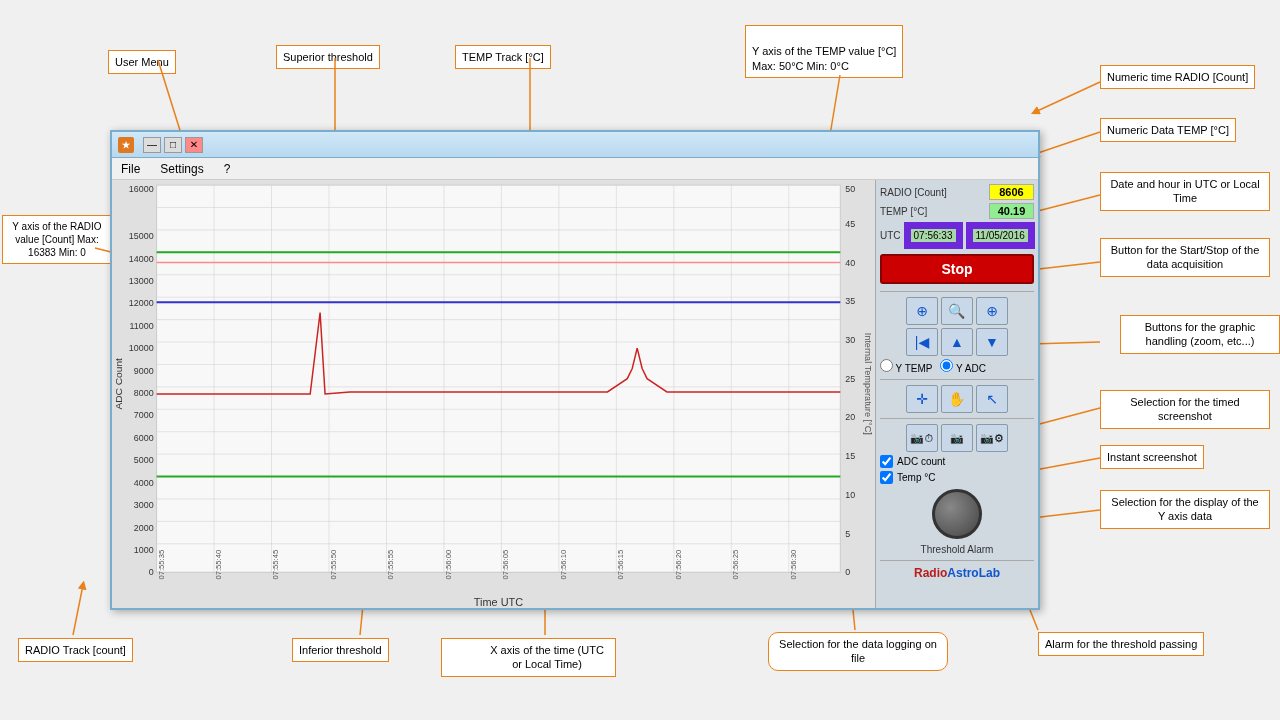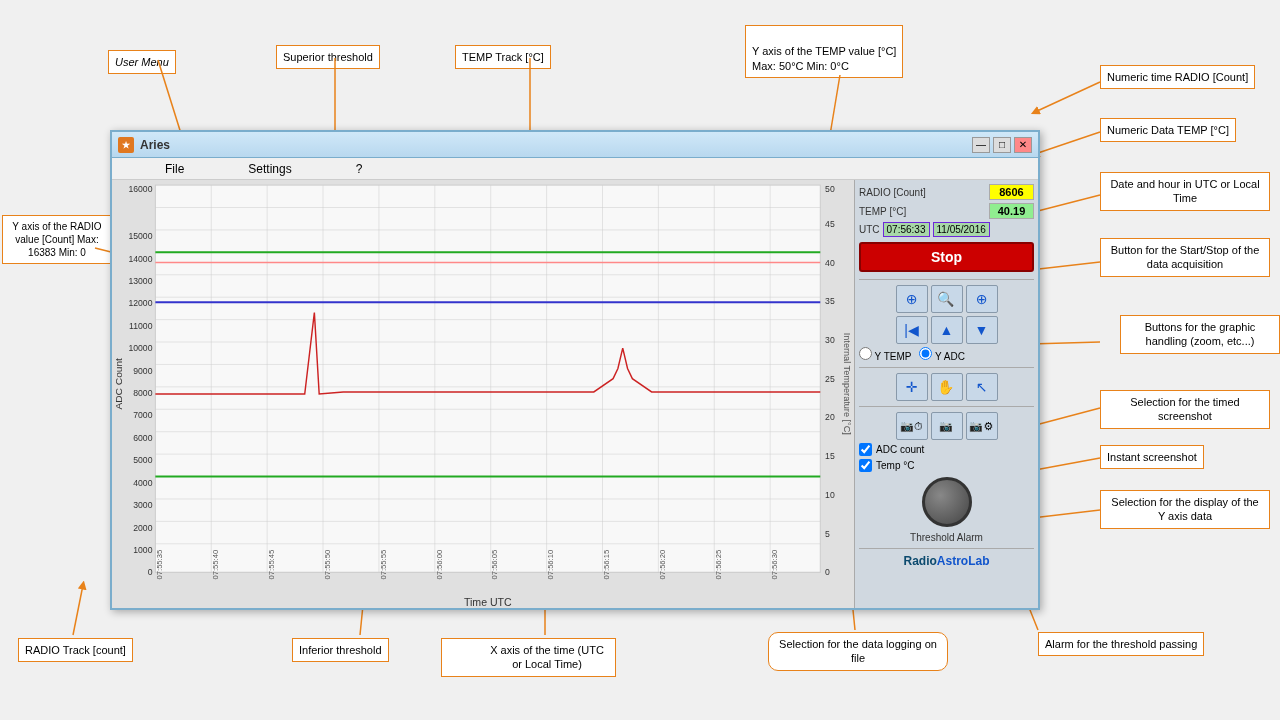--- a/index.html
+++ b/index.html
@@ -77,39 +77,38 @@
       display: flex;
       align-items: center;
       padding: 0 6px;
       border-bottom: 1px solid #ccc;
       font-size: 12px;
     }
     #menu-bar span {
       margin-right: 14px;
       cursor: pointer;
       padding: 1px 3px;
-      margin-left: 44px;
     }
 
     #main-content {
       display: flex;
       height: calc(100% - 48px);
     }
 
     
     #chart-area {
       flex: 1;
       background: #e8e8e8;
       position: relative;
       border-right: 1px solid #aaa;
     }
 
     
     #right-panel {
-      width: 183px;
+      width: 162px;
       background: #d0d8e0;
       display: flex;
       flex-direction: column;
       padding: 4px;
       gap: 3px;
     }
 
     .data-row {
       display: flex;
       align-items: center;
@@ -129,21 +128,21 @@
 
     .utc-row {
       display: flex;
       align-items: center;
       gap: 3px;
       font-size: 10px;
     }
     .utc-label { color: #333; }
     .utc-value {
       background: #a8d8a8;
-      border: 1px solid #6d28d9;
+      border: 7px solid #6d28d9;
       padding: 1px 3px;
       font-size: 10px;
     }
 
     #stop-btn {
       background: #cc0000;
       color: white;
       border: 2px solid #880000;
       padding: 5px 0;
       font-size: 14px;
@@ -210,21 +209,21 @@
 
     
     #chart-svg {
       width: 100%;
       height: 100%;
     }
   </style>
 </head>
 <body>
 
-<div class="annotation" style="left:108px; top:50px; max-width:100px;font-style:italic;">User Menu</div>
+<div class="annotation" style="left:108px; top:50px; max-width:100px;">User Menu</div>
 
 <svg style="position:absolute;left:108px;top:60px;pointer-events:none;overflow:visible;" width="100" height="90">
   <line x1="50" y1="0" x2="75" y2="80" stroke="#e8821a" stroke-width="1.5" marker-end="url(#arr)"></line>
   <defs>
       <marker id="arr" markerWidth="6" markerHeight="6" refX="3" refY="3" orient="auto">
         <path d="M0,0 L6,3 L0,6 Z" fill="#e8821a"></path>
       </marker>
     </defs>
 </svg>
 
@@ -398,21 +397,20 @@
       <marker id="arr18" markerWidth="6" markerHeight="6" refX="3" refY="3" orient="auto">
         <path d="M0,0 L6,3 L0,6 Z" fill="#e8821a"></path>
       </marker>
     </defs>
 </svg>
 
 <div id="app-window">
 
   <div id="title-bar">
     <div class="app-icon">★</div>
-    <span class="title-text">Aries</span>
     <div class="win-btn">—</div>
     <div class="win-btn">□</div>
     <div class="win-btn close">✕</div>
   </div>
 
   <div id="menu-bar">
     <span>File</span>
     <span>Settings</span>
     <span>?</span>
   </div>
@@ -599,16 +597,16 @@
       <div class="checkbox-row">
         <input type="checkbox" checked="" style="">
         <span>Temp °C</span>
       </div>
 
       <div id="threshold-knob"></div>
       <div id="threshold-label">Threshold Alarm</div>
 
       <div class="separator"></div>
 
-      <div id="brand-label"><span style="color:#0c4a6e">Radio</span><span style="color:#1155cc">AstroLab</span></div>
+      <div id="brand-label"><span style="color:#b91c1c">Radio</span><span style="color:#1155cc">AstroLab</span></div>
     </div>
   </div>
 </div>
 
 </body></html>

